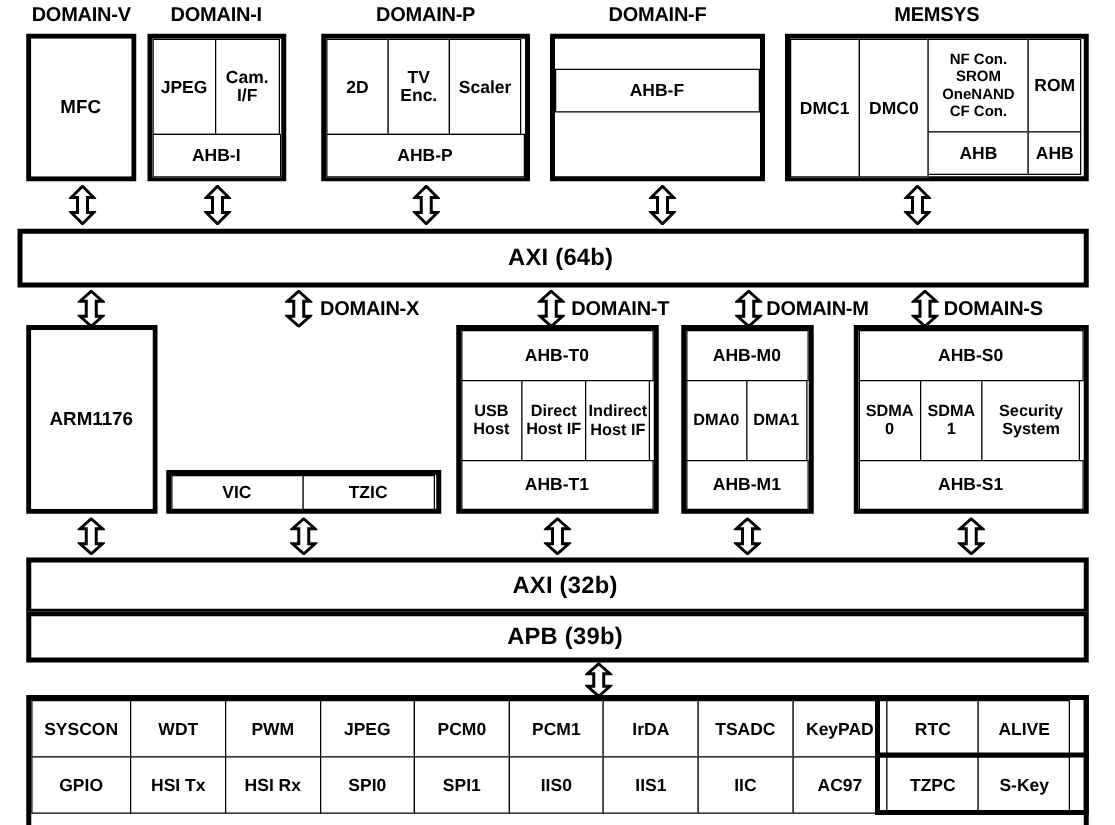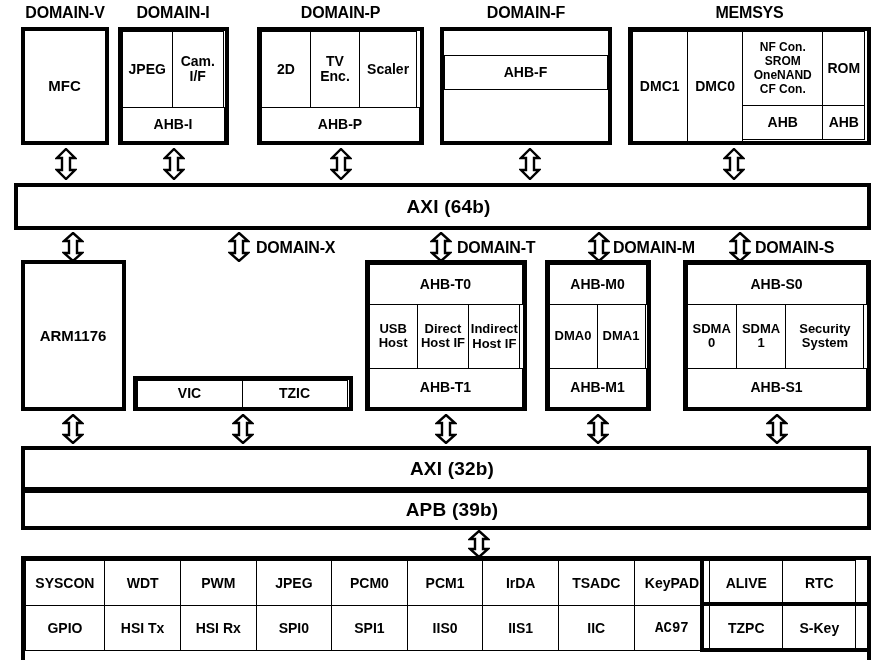--- a/index.html
+++ b/index.html
@@ -316,33 +316,33 @@
     <div class="prow">
       <div class="pcell" style="width:9.6%;">SYSCON</div>
       <div class="pcell" style="width:9.1%;">WDT</div>
       <div class="pcell" style="width:9.1%;">PWM</div>
       <div class="pcell" style="width:9.1%;">JPEG</div>
       <div class="pcell" style="width:9.1%;">PCM0</div>
       <div class="pcell" style="width:9.1%;">PCM1</div>
       <div class="pcell" style="width:9.1%;">IrDA</div>
       <div class="pcell" style="width:9.1%;">TSADC</div>
       <div class="pcell" style="width:9.1%;">KeyPAD</div>
+      <div class="pcell" style="width:8.8%;">RTC</div>
       <div class="pcell" style="width:8.8%;">ALIVE</div>
-      <div class="pcell" style="width:8.8%;">RTC</div>
     </div>
     <div class="prow">
       <div class="pcell" style="width:9.6%;">GPIO</div>
       <div class="pcell" style="width:9.1%;">HSI Tx</div>
       <div class="pcell" style="width:9.1%;">HSI Rx</div>
       <div class="pcell" style="width:9.1%;">SPI0</div>
       <div class="pcell" style="width:9.1%;">SPI1</div>
       <div class="pcell" style="width:9.1%;">IIS0</div>
       <div class="pcell" style="width:9.1%;">IIS1</div>
       <div class="pcell" style="width:9.1%;">IIC</div>
-      <div class="pcell" style="width:9.1%;font-family:Liberation Mono, monospace;">AC97</div>
+      <div class="pcell" style="width:9.1%;">AC97</div>
       <div class="pcell" style="width:8.8%;">TZPC</div>
       <div class="pcell" style="width:8.8%;">S-Key</div>
     </div>
   </div>
 
   <div class="alive-outline" style="left:700px; top:556px; width:171px; height:96px;"></div>
   <div class="alive-outline" style="left:700px; top:602px; width:171px; height:4px; border:none; background:#000;"></div>
 
 </div>
 

